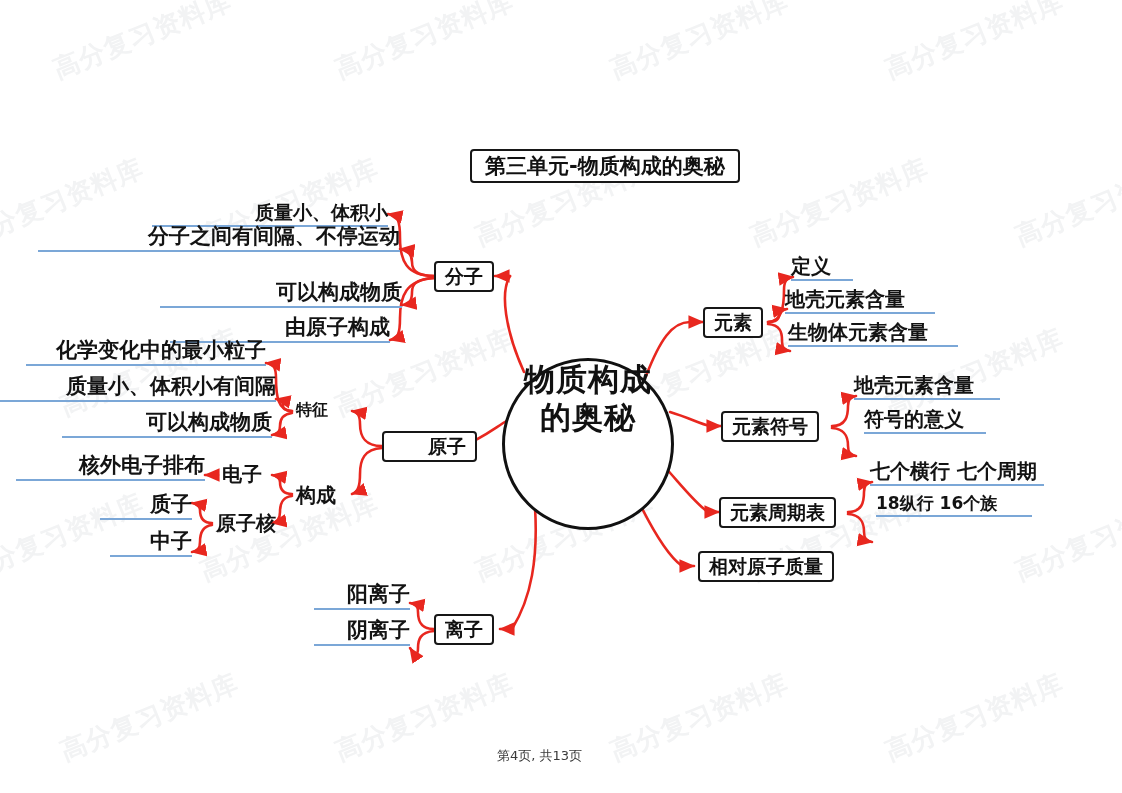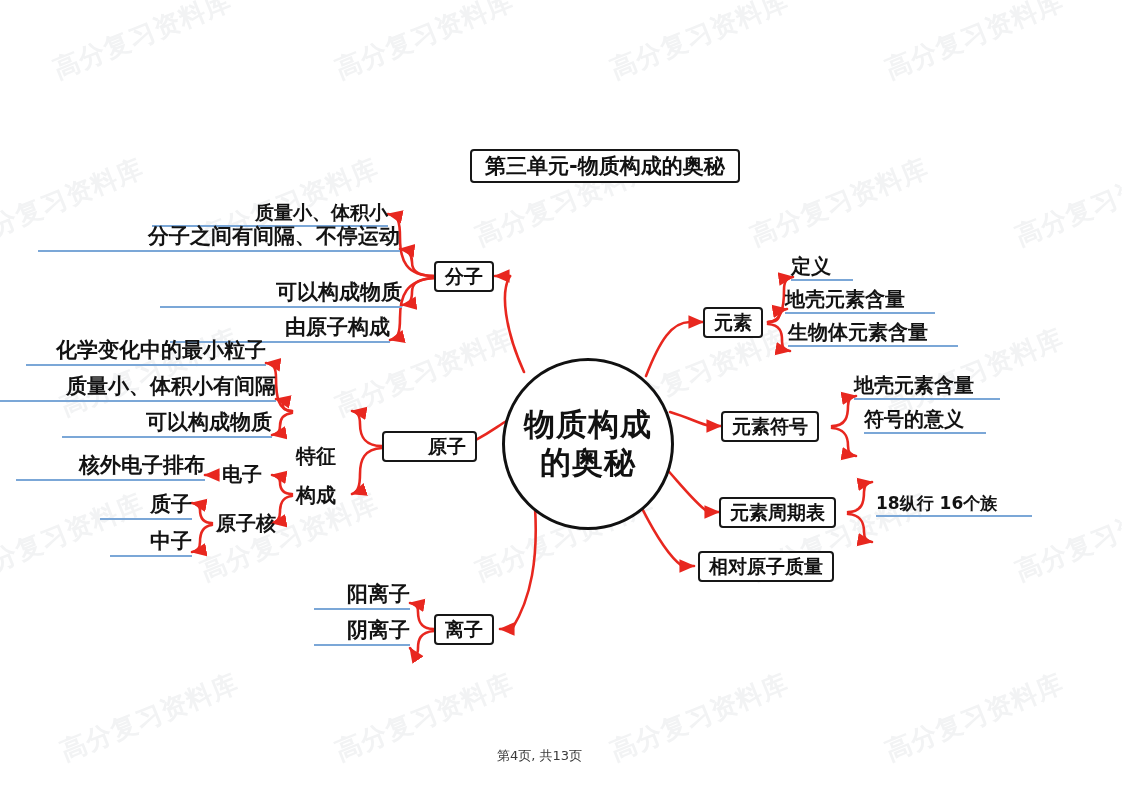--- a/index.html
+++ b/index.html
@@ -40,21 +40,21 @@
     box-sizing:border-box;
     line-height:1.05;
     padding:3px 9px;
     white-space:nowrap;
   }
 
   .centerCircle{
     border:3px solid #111111;
     border-radius:50%;
     background:#ffffff;
-    display:flex;flex-direction:column;align-items:center;justify-content:center;
+    display:flex;flex-direction:column;align-items:center;
     font-weight:700;font-size:31px;color:#111111;
     line-height:1.22;
     letter-spacing:1px;
     box-sizing:border-box;
   }
 
   .title-node{font-size:21px;padding:5px 13px;}
 
   
   .leaf{
@@ -188,21 +188,21 @@
 
   <div class="node boxed" style="left:434px;top:261px;height:31px;font-size:19px;">分子</div>
 
   <div class="leaf ul r" style="left:152px;top:203px;width:236px;font-size:19px;">质量小、体积小</div>
   <div class="leaf ul r" style="left:38px;top:226px;width:362px;font-size:21px;">分子之间有间隔、不停运动</div>
   <div class="leaf ul r" style="left:160px;top:282px;width:242px;font-size:21px;">可以构成物质</div>
   <div class="leaf ul r" style="left:170px;top:317px;width:220px;font-size:21px;">由原子构成</div>
 
   <div class="node boxed" style="left:382px;top:431px;height:31px;font-size:19px;padding-left:44px;">原子</div>
 
-  <div class="plain" style="left:296px;top:402px;font-size:20px;margin-top:44px;">特征</div>
+  <div class="plain" style="left:296px;top:402px;font-size:16px;">特征</div>
   <div class="leaf ul r" style="left:26px;top:340px;width:240px;font-size:21px;">化学变化中的最小粒子</div>
   <div class="leaf ul r" style="left:-6px;top:376px;width:282px;font-size:21px;">质量小、体积小有间隔</div>
   <div class="leaf ul r" style="left:62px;top:412px;width:210px;font-size:21px;">可以构成物质</div>
 
   <div class="plain" style="left:296px;top:485px;font-size:20px;">构成</div>
 
   <div class="plain" style="left:222px;top:464px;font-size:20px;">电子</div>
   <div class="leaf ul r" style="left:16px;top:455px;width:189px;font-size:21px;">核外电子排布</div>
 
   <div class="plain" style="left:216px;top:513px;font-size:20px;">原子核</div>
@@ -220,19 +220,20 @@
   <div class="leaf ul l" style="left:785px;top:289px;width:150px;font-size:20px;">地壳元素含量</div>
   <div class="leaf ul l" style="left:788px;top:322px;width:170px;font-size:20px;">生物体元素含量</div>
 
   <div class="node boxed" style="left:721px;top:411px;height:31px;font-size:19px;">元素符号</div>
 
   <div class="leaf ul l" style="left:854px;top:375px;width:146px;font-size:20px;">地壳元素含量</div>
   <div class="leaf ul l" style="left:864px;top:409px;width:122px;font-size:20px;">符号的意义</div>
 
   <div class="node boxed" style="left:719px;top:497px;height:31px;font-size:19px;">元素周期表</div>
 
+  <div class="leaf ul l" style="left:870px;top:461px;width:174px;font-size:20px;">七个横行 七个周期</div>
   <div class="leaf ul l" style="left:876px;top:495px;width:156px;font-size:17px;">18纵行 16个族</div>
 
   <div class="node boxed" style="left:698px;top:551px;height:31px;font-size:19px;">相对原子质量</div>
 
   <div class="footer" style="left:497px;top:747px;">第4页, 共13页</div>
 
 </div>
 
 </body></html>

